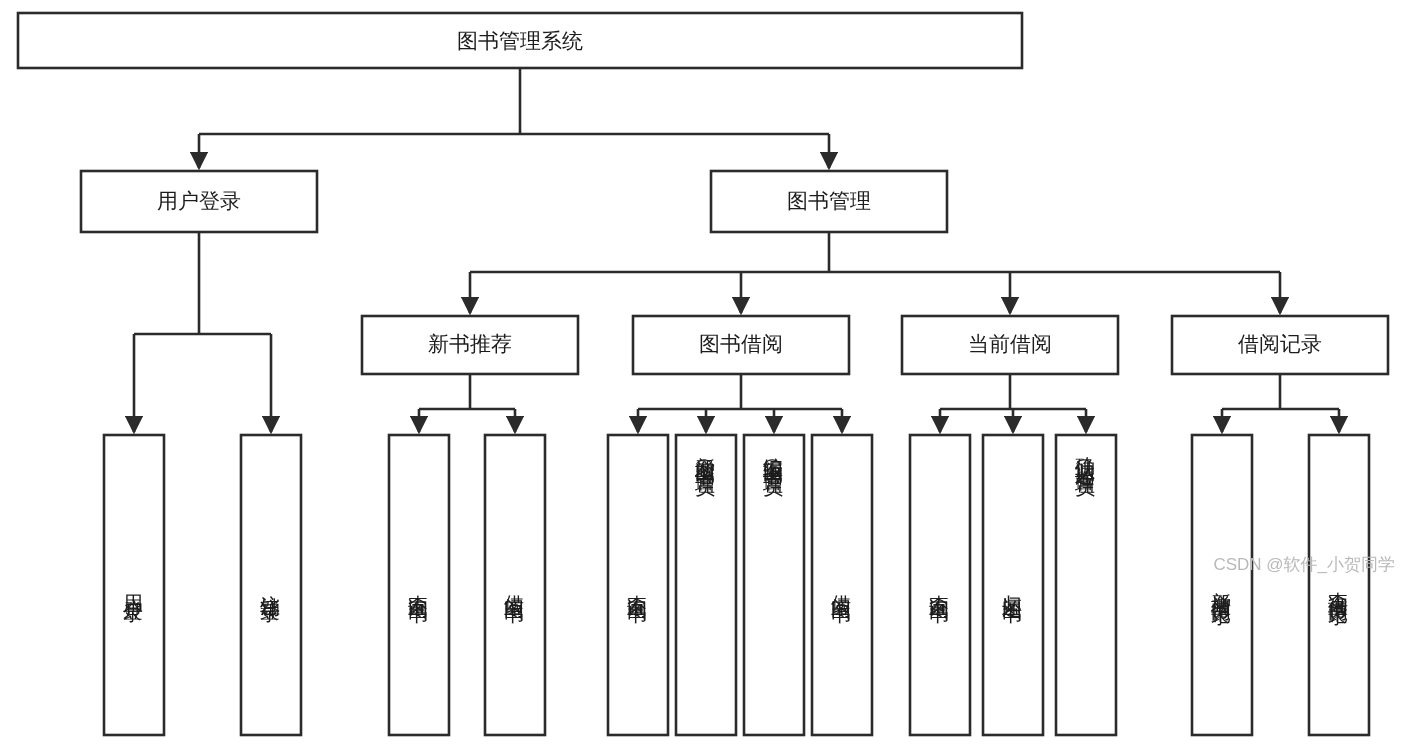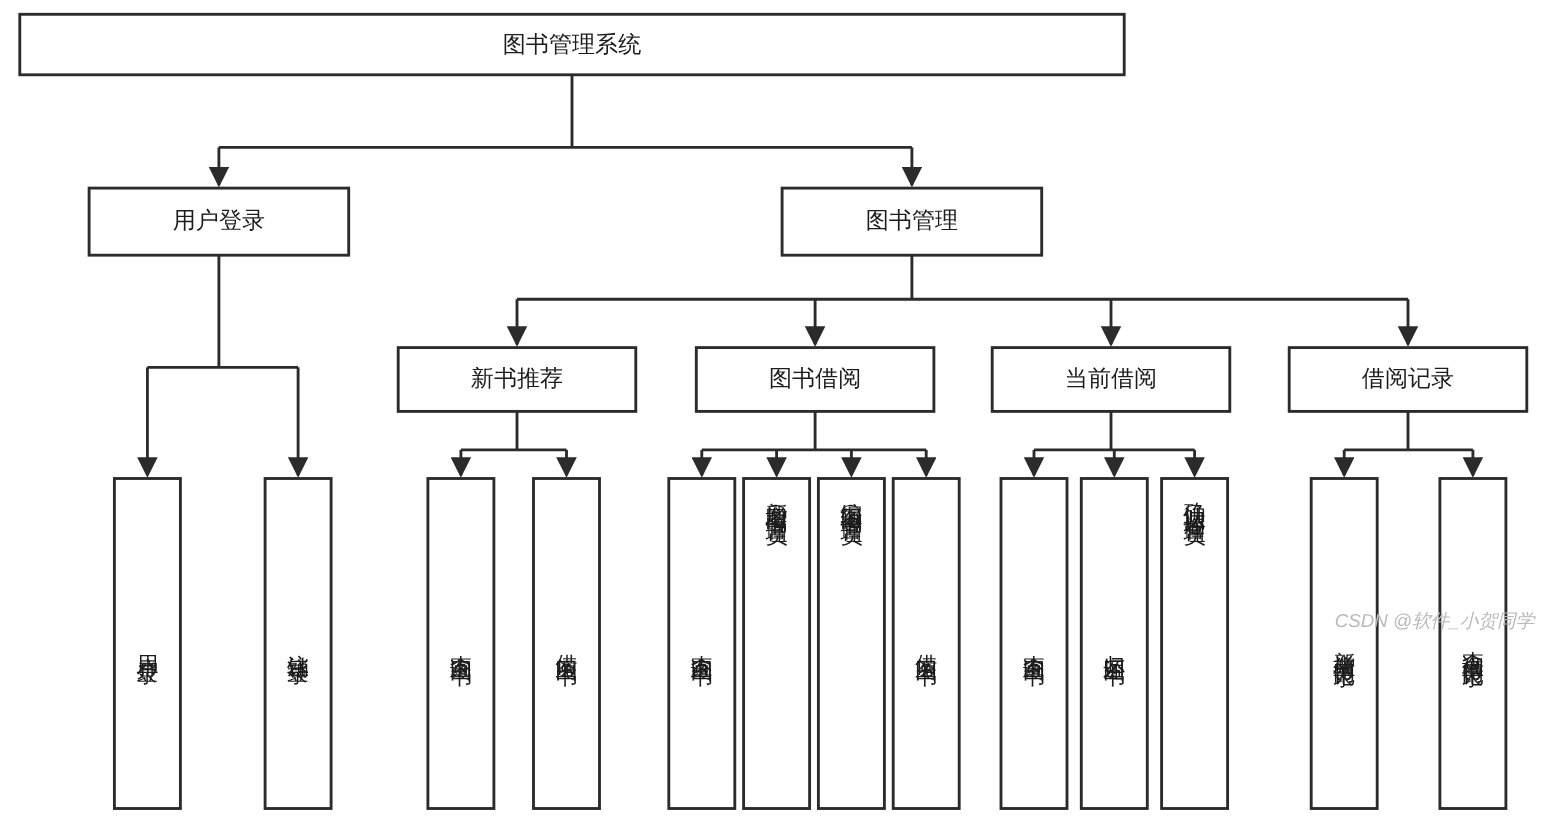--- a/index.html
+++ b/index.html
@@ -58,21 +58,20 @@
   }
   .watermark {
     position: absolute;
     right: 10px;
     bottom: 4px;
     font-family: "Liberation Sans", "DejaVu Sans", sans-serif;
     font-size: 17px;
     color: #b9b9b9;
     white-space: nowrap;
     user-select: none;
-    font-style: italic;
   }
 </style>
 </head>
 <body>
 
 <div id="diagram-root">
 
   <svg class="diagram-canvas" viewBox="0 0 1405 747" xmlns="http://www.w3.org/2000/svg">
 
     <defs>

